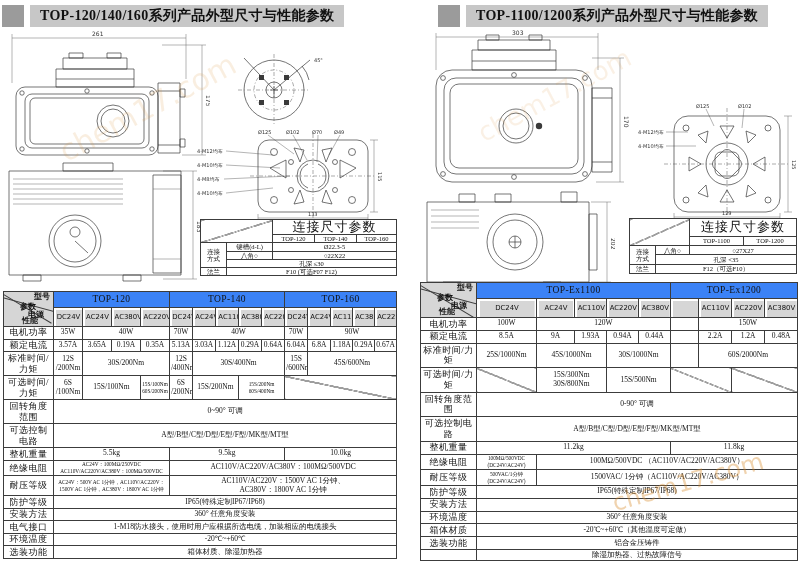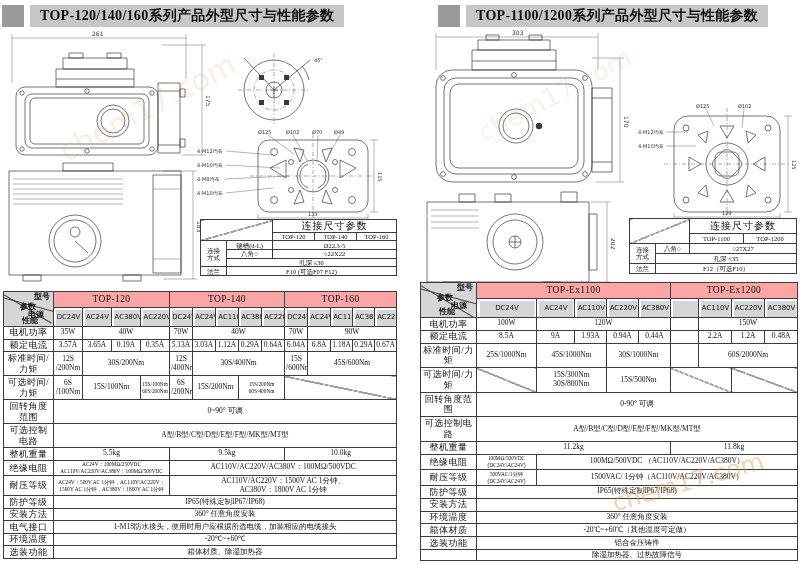--- a/index.html
+++ b/index.html
@@ -18,39 +18,39 @@
   .dash{stroke:#555;stroke-width:.5;fill:none;stroke-dasharray:4 2 1 2;}
   .fl{fill:#3a3a3a;stroke:none;}
   .dim{font-family:"DejaVu Sans",sans-serif;font-size:6px;fill:#333;}
   .dims{font-family:"DejaVu Sans",sans-serif;font-size:5px;fill:#333;}
   
   table.spec{position:absolute;border-collapse:collapse;table-layout:fixed;background:#fff;}
   .spec td,.spec th{border:.6px solid #3c3c3c;padding:0 1px;text-align:center;vertical-align:middle;
        font-weight:normal;white-space:pre-line;overflow:hidden;line-height:1.18;}
   .spec thead tr:first-child{height:16px;}
   .spec thead tr:last-child{height:19px;}
-  .ghead{background:#fca5a5;font-size:9.5px;letter-spacing:.4px;}
+  .ghead{background:#3b82f6;font-size:9.5px;letter-spacing:.4px;}
   .shead{background:#d6d6d6;font-size:7.5px;font-family:"DejaVu Sans",sans-serif;transform:scale(.92);}
   .rlabel{font-size:9px;background:#fff;letter-spacing:.5px;}
   td.val{font-size:7.5px;}
   td.small{font-size:5.3px;line-height:1.25;}
   td.diag{background:linear-gradient(to top right,transparent calc(50% - .45px),
        #3c3c3c calc(50% - .45px),#3c3c3c calc(50% + .45px),transparent calc(50% + .45px));}
   td.corner{position:relative;background:#d6d6d6;overflow:hidden;}
   td.corner::before{content:"";position:absolute;left:-2px;top:5px;width:112%;height:.7px;
        background:#3c3c3c;transform:rotate(15deg);transform-origin:left top;}
   td.corner::after{content:"";position:absolute;left:-2px;top:1px;width:118%;height:.7px;
        background:#3c3c3c;transform:rotate(31deg);transform-origin:left top;}
   .ck{position:absolute;font-size:8px;line-height:1;z-index:2;font-weight:bold;}
   .ck0{top:1px;right:3px;}.ck1{top:11px;left:16px;}.ck2{top:19px;right:9px;}.ck3{bottom:1px;left:18px;}
   
   table.conn{position:absolute;border-collapse:collapse;table-layout:fixed;background:#fff;}
   .conn td{border:.6px solid #3c3c3c;padding:0;text-align:center;vertical-align:middle;
        font-size:6.5px;white-space:pre-line;line-height:1.1;overflow:hidden;}
-  .conn .chead{font-size:10px;letter-spacing:1px;}
+  .conn .chead{font-size:13px;letter-spacing:1px;}
   .conn .cdiag{background:linear-gradient(to bottom right,transparent calc(50% - .4px),
        #3c3c3c calc(50% - .4px),#3c3c3c calc(50% + .4px),transparent calc(50% + .4px));}
   
   .wm{position:absolute;font-family:"DejaVu Sans",sans-serif;color:#d98e2f;pointer-events:none;z-index:5;}
 </style>
 </head>
 <body>
 
 <div class="titlebar" style="left:2px;">
   <div class="sq"></div>

